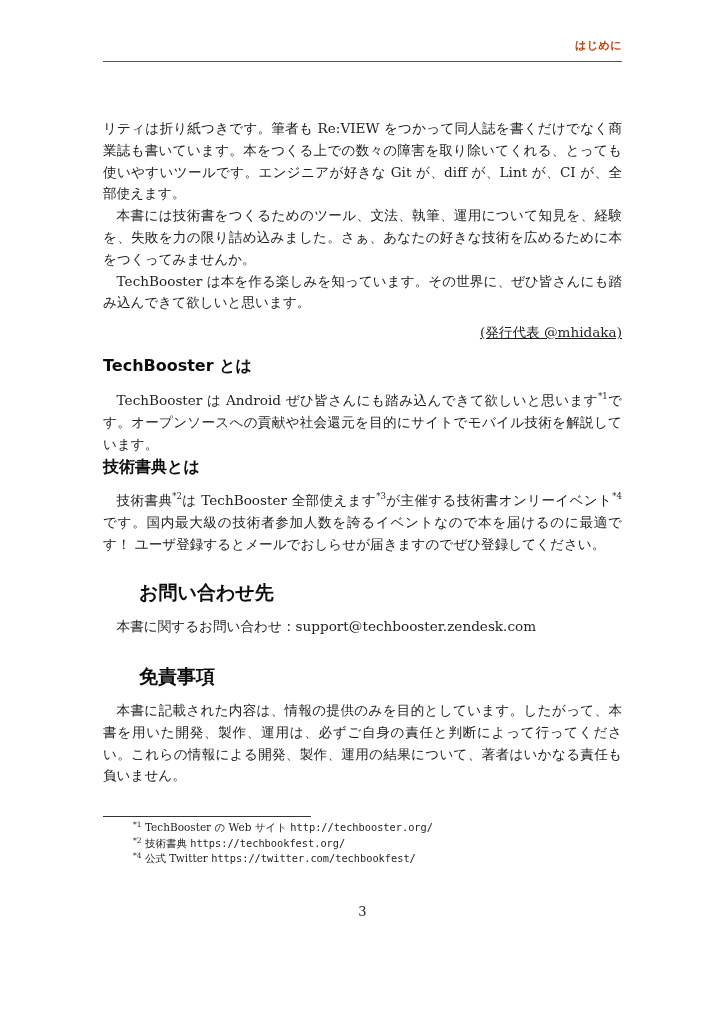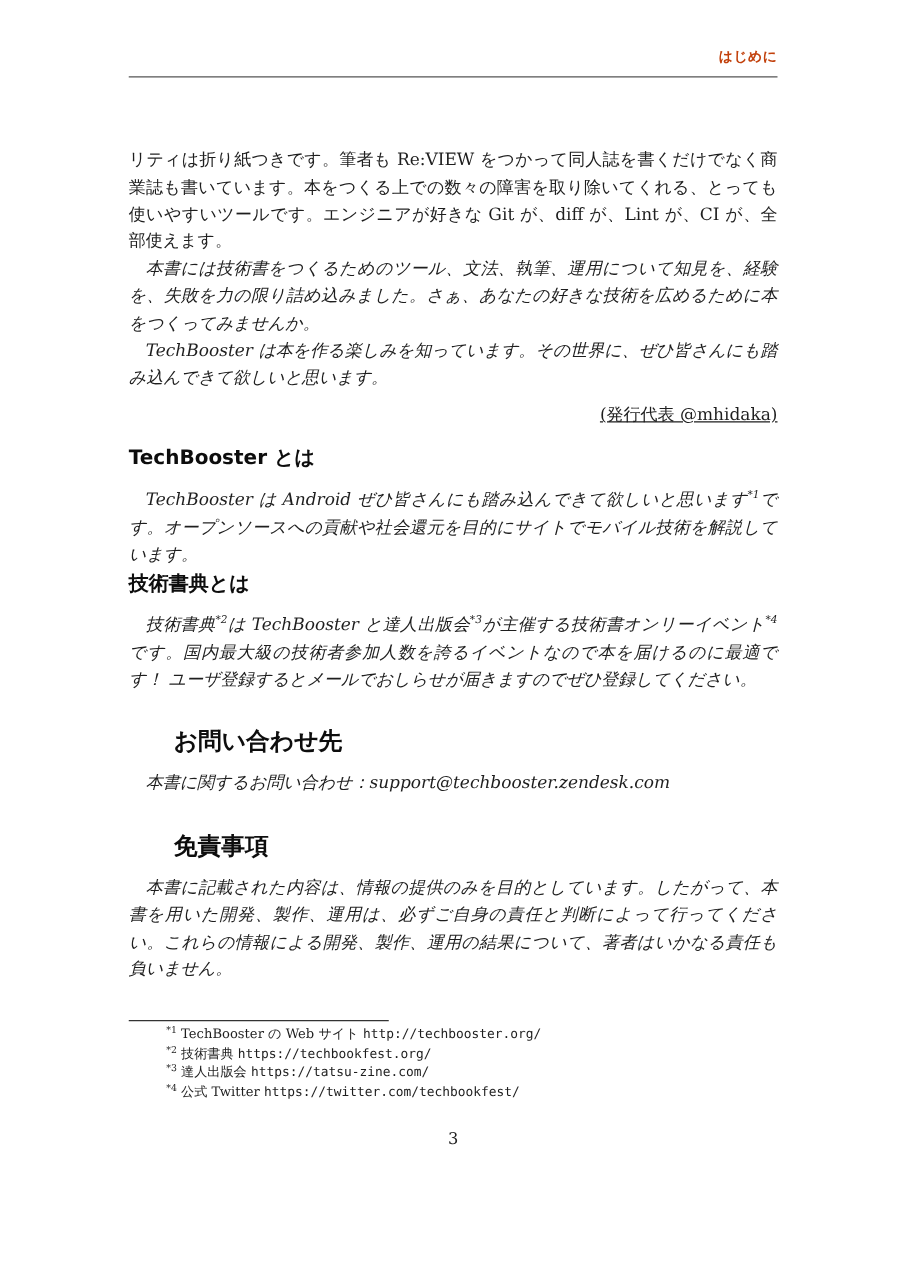--- a/index.html
+++ b/index.html
@@ -47,21 +47,20 @@
       line-height: 21.8px;
       text-align: justify;
       text-justify: inter-character;
       color: #1e1e1e;
     }
     .body-text p {
       margin: 0;
     }
     .indent {
       text-indent: 1em;
-      font-style: italic;
     }
     .signature {
       text-align: right;
       text-decoration: underline;
     }
     .heading {
       position: absolute;
       left: 0;
       font-family: "DejaVu Sans", "Liberation Sans", sans-serif;
       font-weight: bold;
@@ -126,21 +125,21 @@
     <p class="signature" style="margin-top:8px;">(発行代表 @mhidaka)</p>
   </div>
 
   <h3 class="heading h3" style="top:356px;">TechBooster とは</h3>
   <div class="body-text" style="top:390px;">
     <p class="indent"><span>TechBooster は Android ぜひ皆さんにも踏み込んできて欲しいと思います</span><sup>*1</sup><span>です。オープンソースへの貢献や社会還元を目的にサイトでモバイル技術を解説しています。</span></p>
   </div>
 
   <h3 class="heading h3" style="top:457px;">技術書典とは</h3>
   <div class="body-text" style="top:490px;">
-    <p class="indent"><span>技術書典</span><sup>*2</sup><span>は TechBooster と達人出版会</span><sup>*3</sup><span>が主催する技術書オンリーイベント</span><sup>*4</sup><span>です。国内最大級の技術者参加人数を誇るイベントなので本を届けるのに最適です！ ユーザ登録するとメールでおしらせが届きますのでぜひ登録してください。</span></p>
+    <p class="indent"><span>技術書典</span><sup>*2</sup><span>は TechBooster 全部使えます</span><sup>*3</sup><span>が主催する技術書オンリーイベント</span><sup>*4</sup><span>です。国内最大級の技術者参加人数を誇るイベントなので本を届けるのに最適です！ ユーザ登録するとメールでおしらせが届きますのでぜひ登録してください。</span></p>
   </div>
 
   <h2 class="heading h2" style="top:580px;">お問い合わせ先</h2>
   <div class="body-text" style="top:616px;">
     <p class="indent"><span>本書に関するお問い合わせ：</span><span>support@techbooster.zendesk.com</span></p>
   </div>
 
   <h2 class="heading h2" style="top:664px;">免責事項</h2>
   <div class="body-text" style="top:700px;">
     <p class="indent">本書に記載された内容は、情報の提供のみを目的としています。したがって、本書を用いた開発、製作、運用は、必ずご自身の責任と判断によって行ってください。これらの情報による開発、製作、運用の結果について、著者はいかなる責任も負いません。</p>
@@ -152,25 +151,20 @@
       <span class="fn-mark"><sup>*1</sup></span>
       <span>TechBooster の Web サイト</span>
       <span class="mono">http://techbooster.org/</span>
     </div>
     <div class="footnote">
       <span class="fn-mark"><sup>*2</sup></span>
       <span>技術書典</span>
       <span class="mono">https://techbookfest.org/</span>
     </div>
     <div class="footnote">
-      <span class="fn-mark"><sup>*3</sup></span>
-      <span>達人出版会</span>
-      <span class="mono">https://tatsu-zine.com/</span>
-    </div>
-    <div class="footnote">
       <span class="fn-mark"><sup>*4</sup></span>
       <span>公式 Twitter</span>
       <span class="mono">https://twitter.com/techbookfest/</span>
     </div>
   </div>
 
   <div class="page-number">3</div>
 </div>
 
 </body></html>

